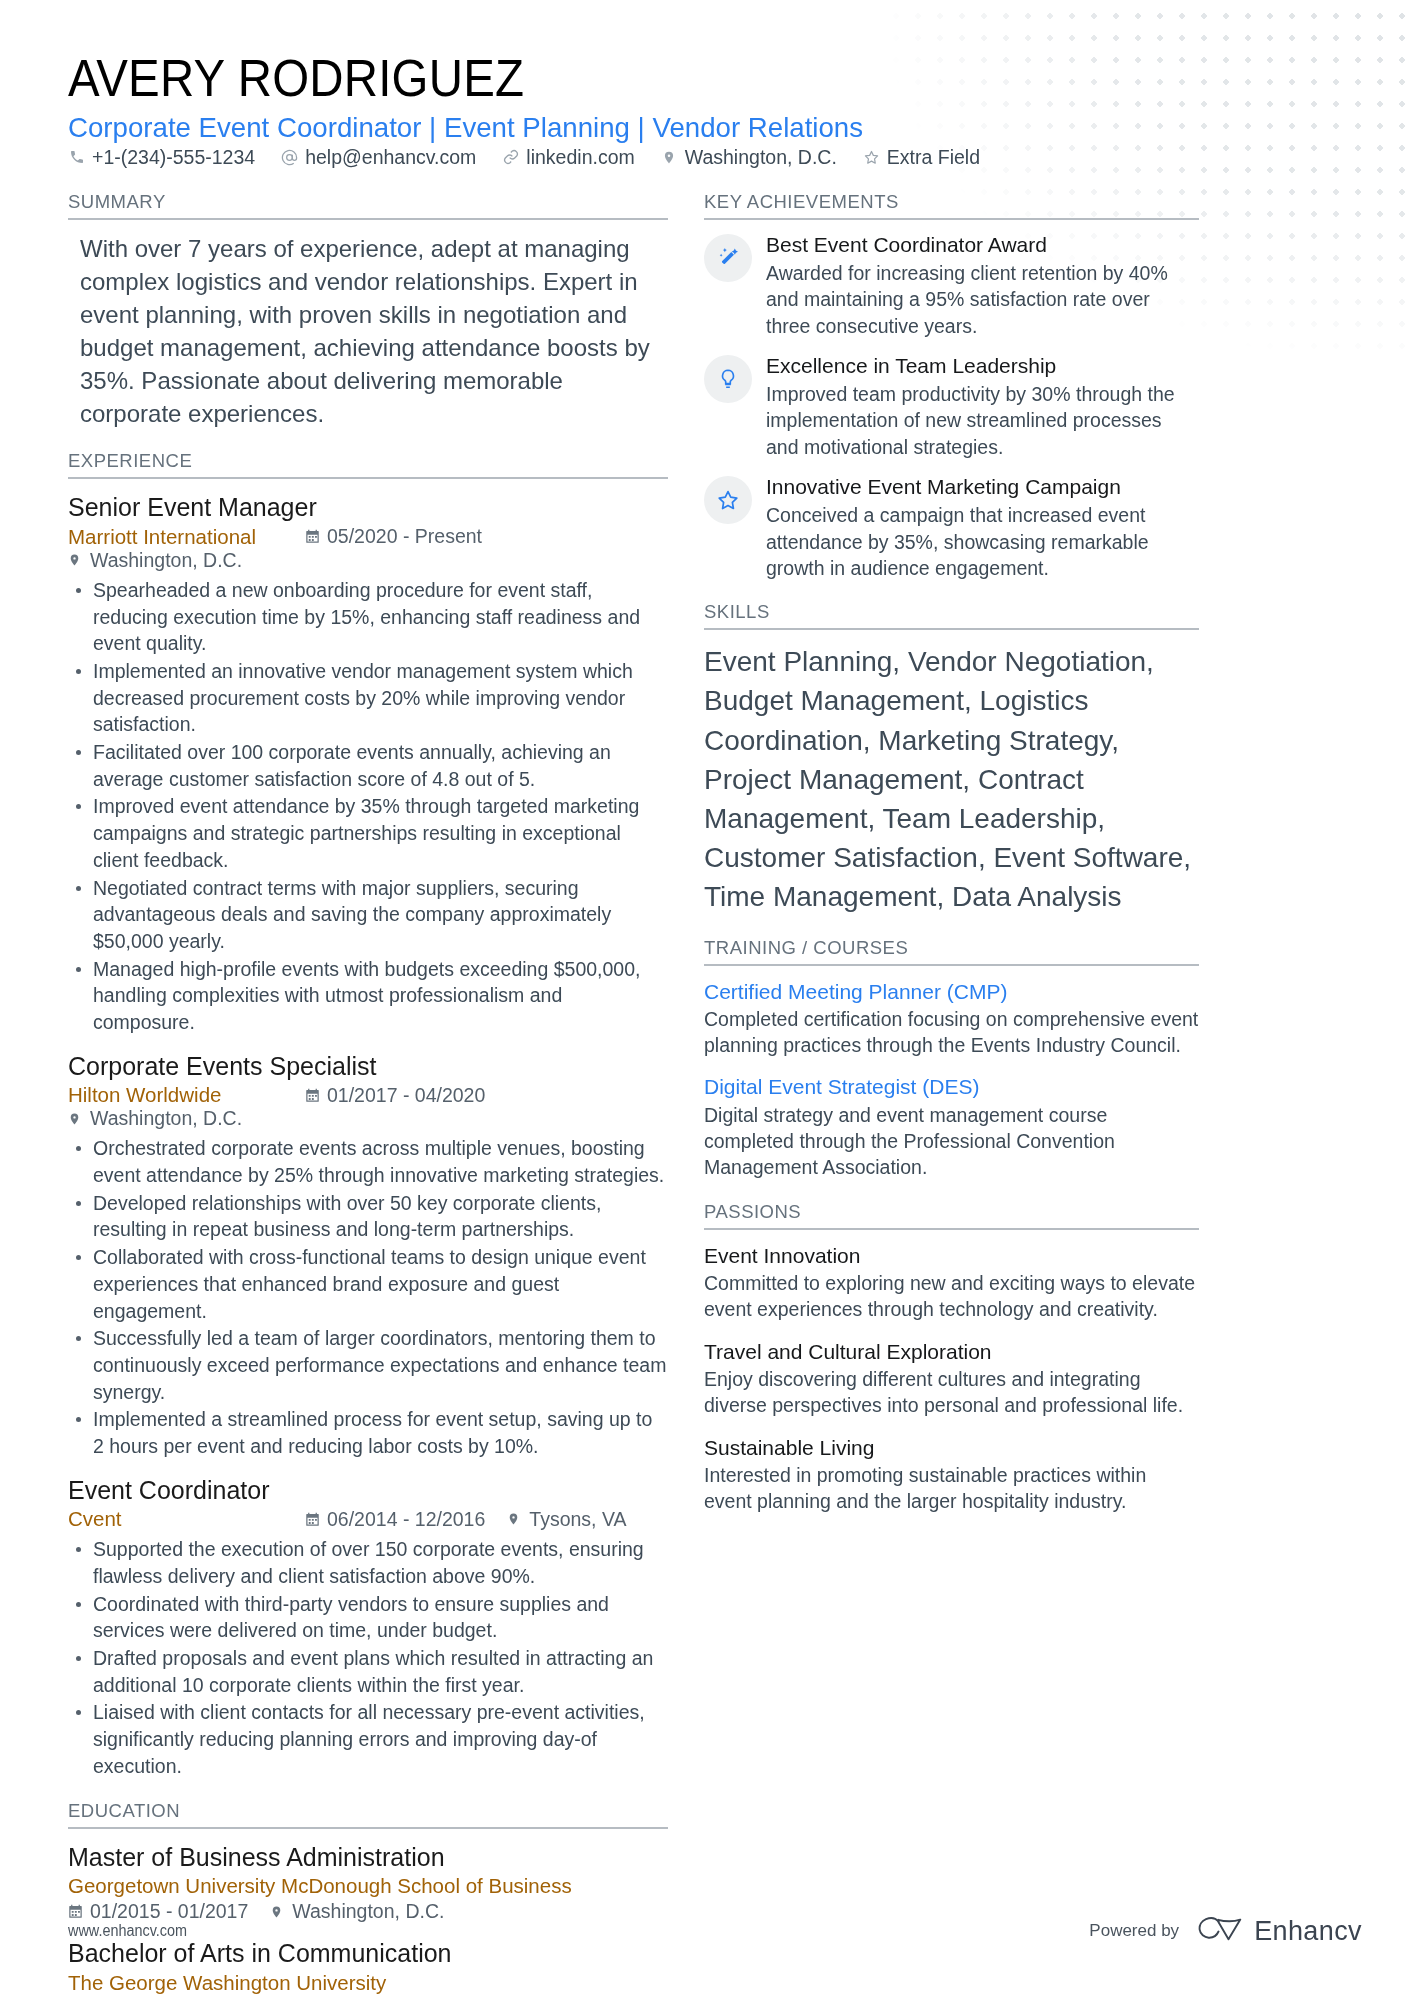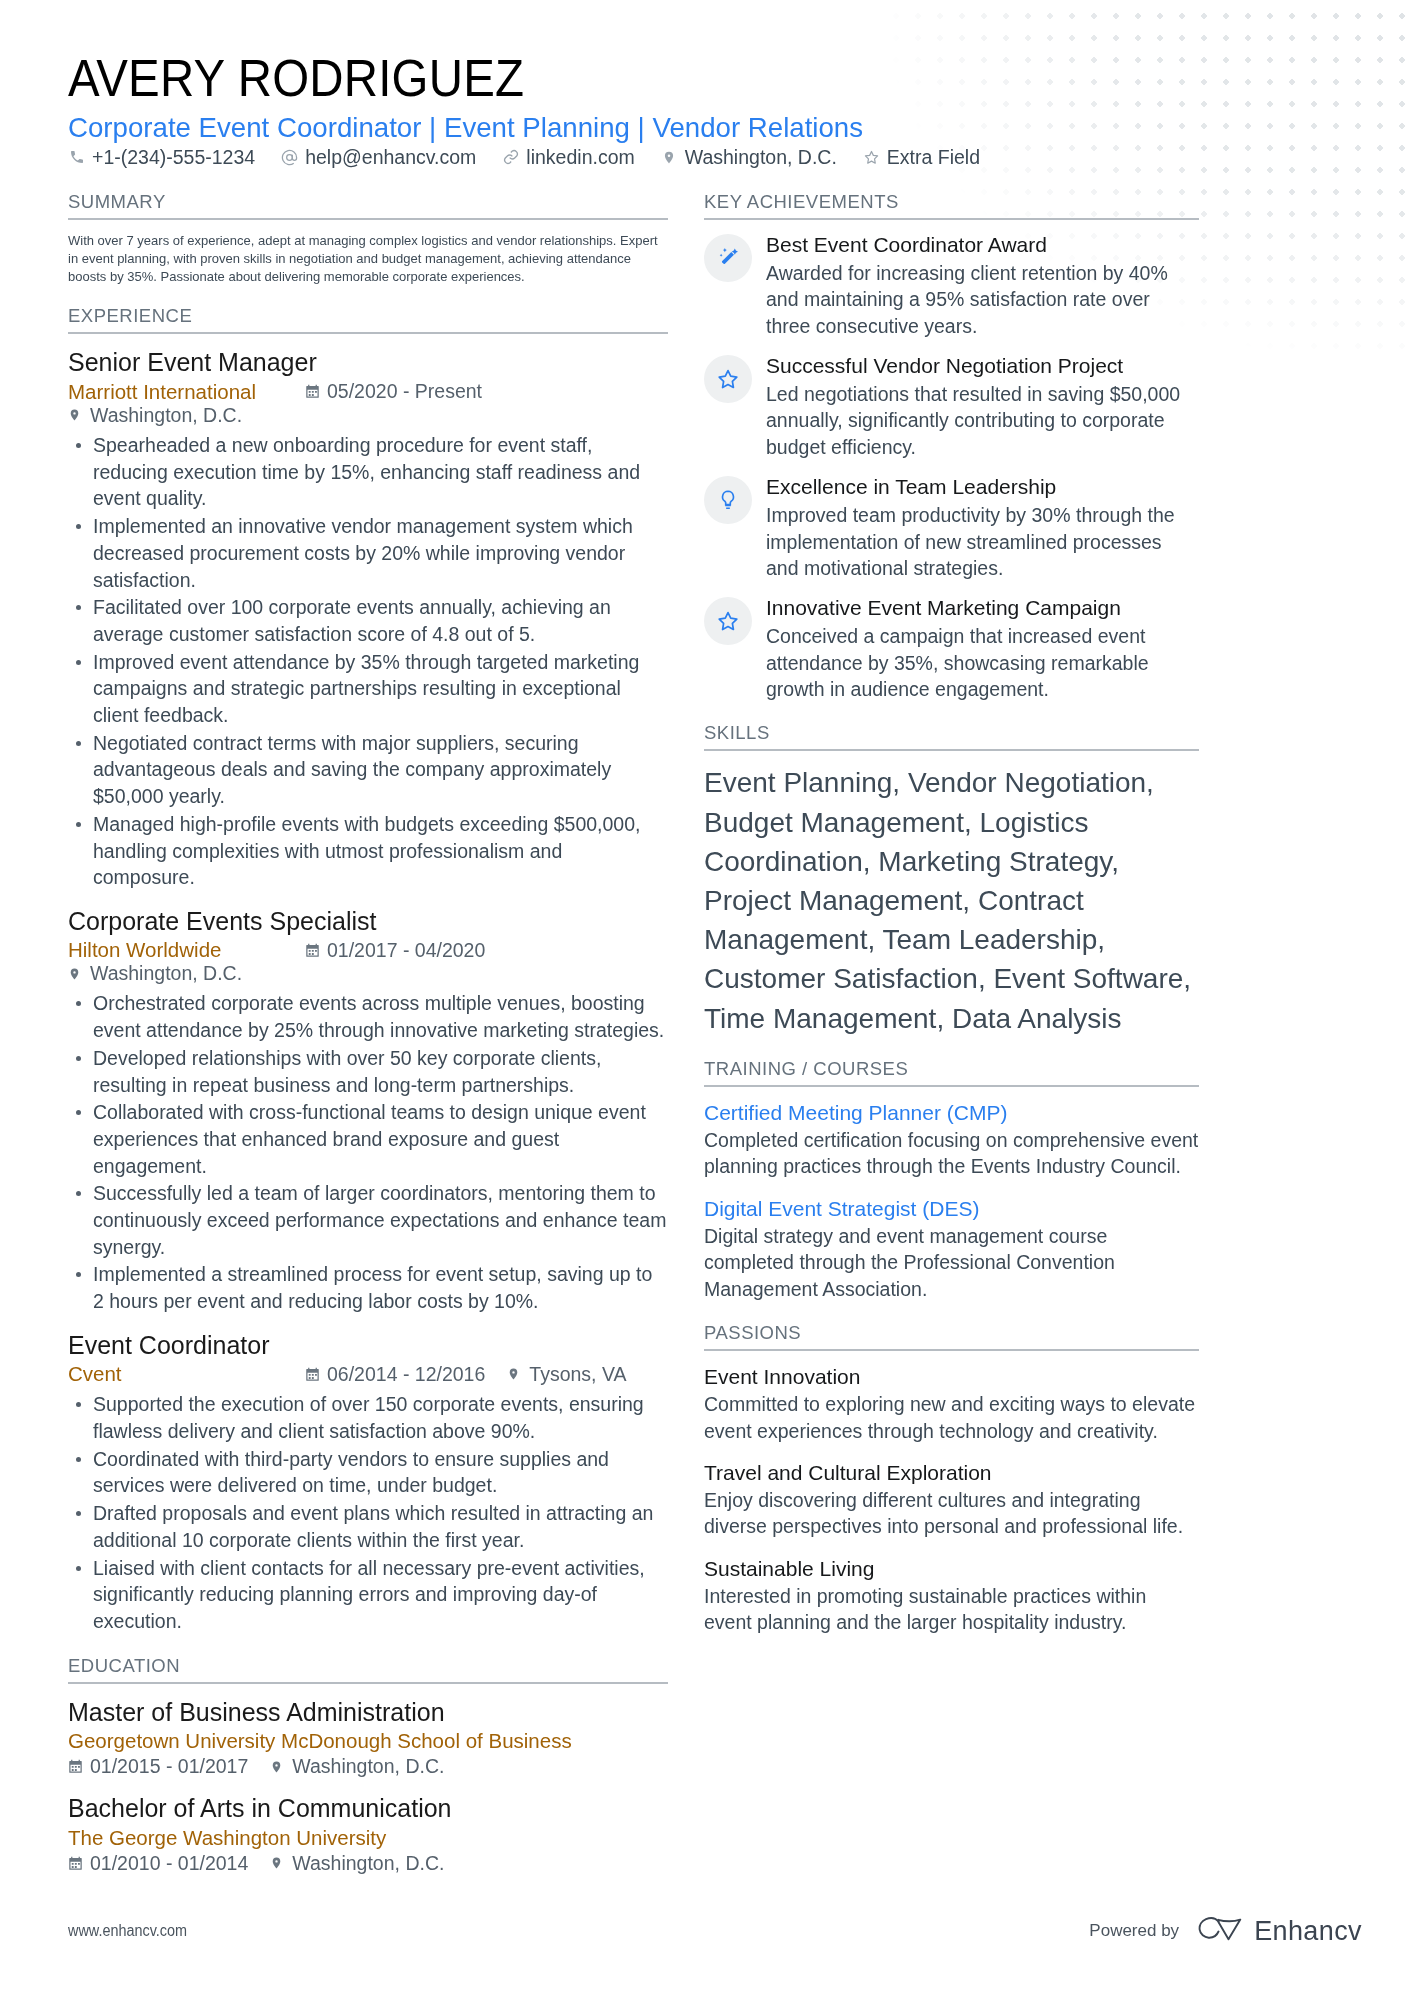--- a/index.html
+++ b/index.html
@@ -102,23 +102,24 @@
   }
   .section-rule {
     height: 2px;
     background: #b6bcc2;
     width: 100%;
     margin-bottom: 12px;
   }
 
   
   .summary-text {
-    font-size: 13px;
+    font-size: 24px;
     line-height: 1.38;
     color: #3d4a56;
+    margin-left: 12px;
   }
 
   
   .entry { margin-bottom: 14px; }
   .entry-title {
     font-size: 25px;
     color: #1a1a1a;
     font-weight: 400;
     line-height: 1.3;
     margin-bottom: 1px;
@@ -504,33 +505,20 @@
                   <path d="M4.3 8.1l.5 1 1 .5-1 .5-.5 1-.5-1-1-.5 1-.5z"></path>
                 </svg>
             </span>
           </div>
           <div class="ach-body">
             <div class="ach-title">Best Event Coordinator Award</div>
             <div class="ach-desc">Awarded for increasing client retention by 40% and maintaining a 95% satisfaction rate over three consecutive years.</div>
           </div>
         </div>
 
-        <div class="ach">
-          <div class="ach-badge">
-            <span>
-              <svg width="24" height="24" viewBox="0 0 24 24" fill="none" stroke="#2a7fef" stroke-width="1.7" stroke-linejoin="round">
-                  <path d="M12 3.6l2.7 5.6 6.1.9-4.4 4.3 1 6.1-5.4-2.9-5.4 2.9 1-6.1L3.2 10.1l6.1-.9z"></path>
-                </svg>
-            </span>
-          </div>
-          <div class="ach-body">
-            <div class="ach-title">Successful Vendor Negotiation Project</div>
-            <div class="ach-desc">Led negotiations that resulted in saving $50,000 annually, significantly contributing to corporate budget efficiency.</div>
-          </div>
-        </div>
 
         <div class="ach">
           <div class="ach-badge">
             <span>
               <svg width="22" height="22" viewBox="0 0 24 24" fill="none" stroke="#2a7fef" stroke-width="1.8">
                   <path d="M9 18h6M10 21h4"></path>
                   <path d="M12 2.5a6 6 0 0 0-3.4 10.9c.5.4.9 1 .9 1.7V17h5v-1.9c0-.7.4-1.3.9-1.7A6 6 0 0 0 12 2.5z"></path>
                 </svg>
             </span>
           </div>

